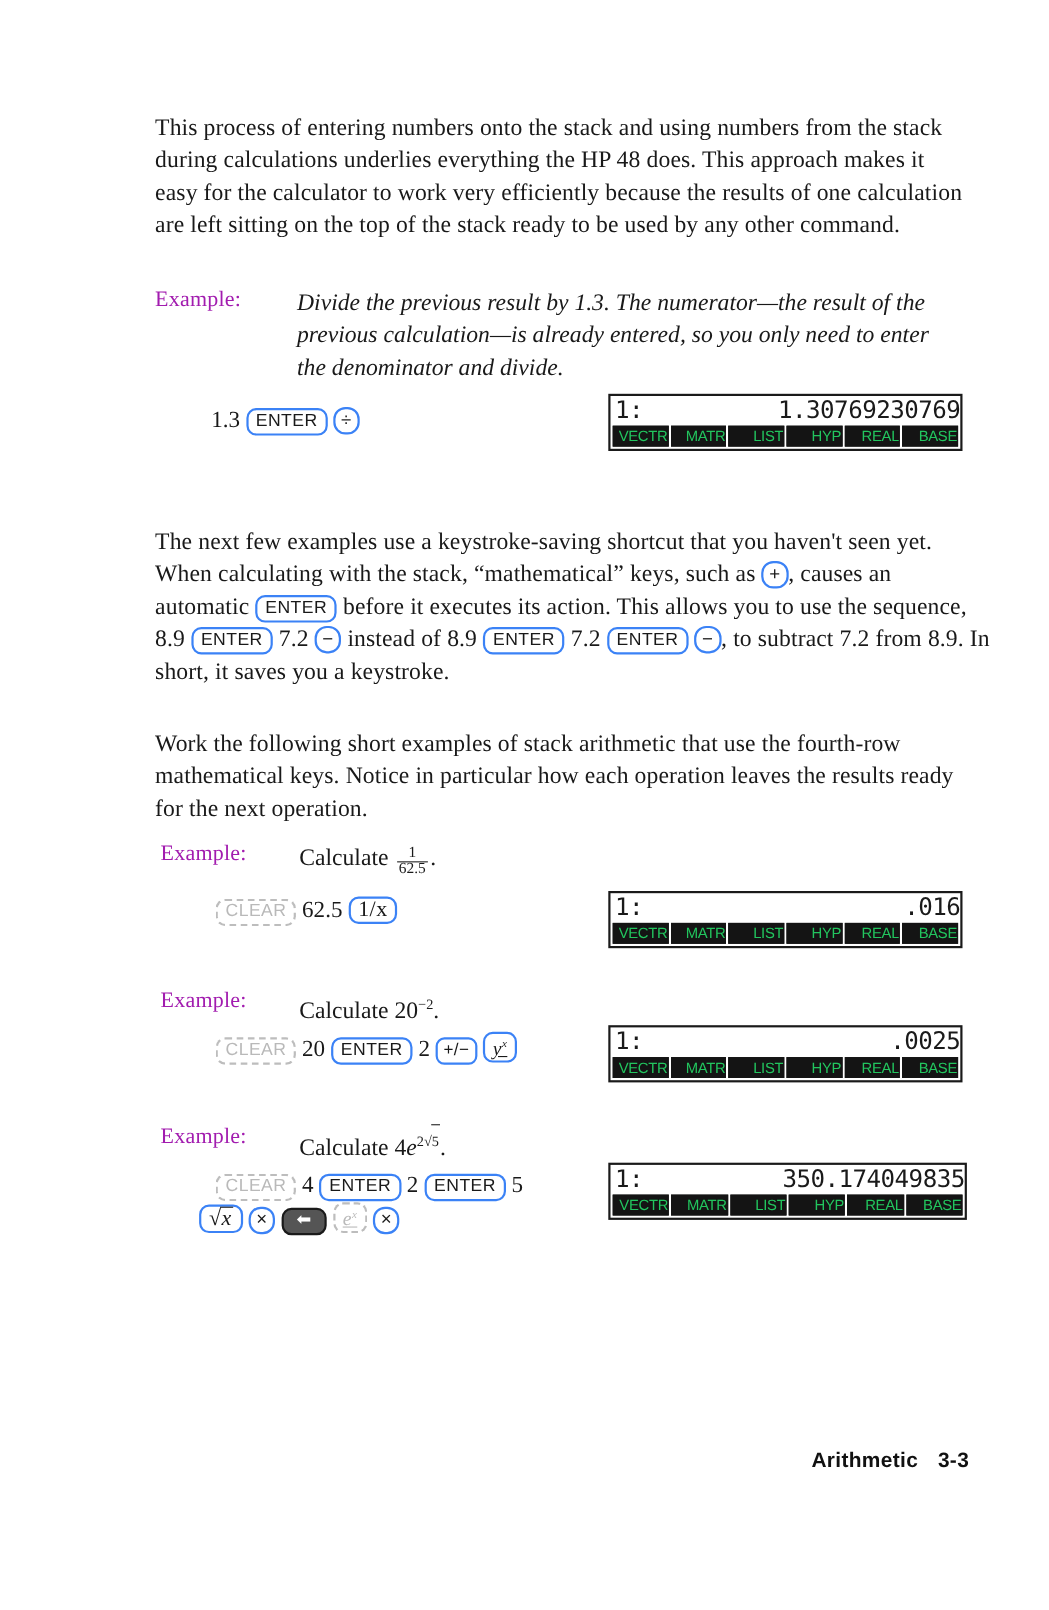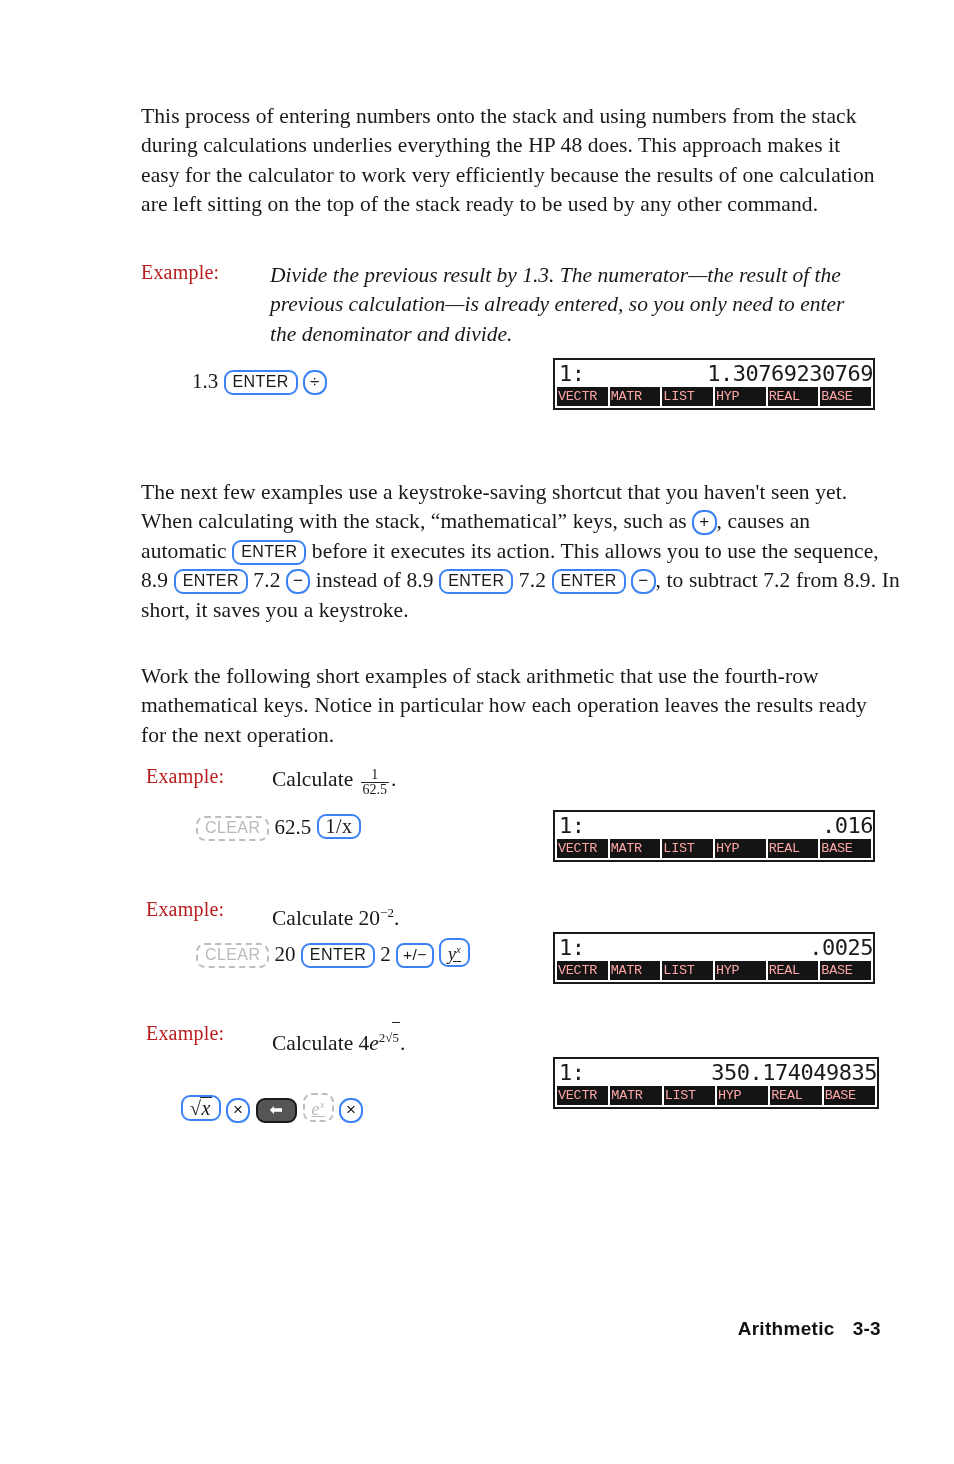--- a/index.html
+++ b/index.html
@@ -28,21 +28,21 @@
     color: #191919;
     letter-spacing: .1px;
   }
   .para.p1 { left: 141px; top: 102px; width: 740px; }
   .para.p3 { left: 141px; top: 478px; width: 760px; }
   .para.p4 { left: 141px; top: 662px; width: 730px; }
   .ex-label {
     position: absolute;
     font-size: 20px;
     letter-spacing: .2px;
-    color: #b91c1c;
+    color: #a21caf;
   }
   .ex-body {
     position: absolute;
     font-size: 21.5px;
     line-height: 29.4px;
     color: #191919;
   }
 
   
   .key {
@@ -127,25 +127,25 @@
     top: 0;
   }
   .calc-menu {
     display: flex;
     gap: 2px;
     padding: 0 2px 2px 2px;
   }
   .calc-menu .mkey {
     flex: 1 1 0;
     background: #141414;
-    color: #fca5a5;
-    font-family: Liberation Mono, monospace;
+    color: #22c55e;
+    font-family: Liberation Sans, sans-serif;
     font-size: 13.5px;
     line-height: 17px;
-    text-align: left;
+    text-align: right;
     letter-spacing: -0.3px;
     border: 1px solid #141414;
     white-space: nowrap;
     overflow: hidden;
   }
 
   
   .frac {
     display: inline-block;
     vertical-align: -8px;
@@ -274,20 +274,28 @@
       <span class="mkey">REAL</span>
       <span class="mkey">BASE</span>
     </div>
   </div>
 
   <div class="ex-label" style="left:146px; top:1022px;">Example:</div>
   <div class="ex-body" style="left:272px; top:1022px; white-space:nowrap;">
     <span>Calculate 4</span><span class="mathit">e</span><sup style="font-size:13px;"><span>2</span><span>√</span><span class="sqrtbox">5</span></sup><span>.</span>
   </div>
 
+  <div class="kline" style="left:196px; top:1062px;">
+    <span class="key faded">CLEAR</span>
+    <span>4</span>
+    <span class="key">ENTER</span>
+    <span>2</span>
+    <span class="key">ENTER</span>
+    <span>5</span>
+  </div>
 
   <div class="kline" style="left:181px; top:1093px;">
     <span class="key mathkey"><span>√</span><span class="sqrtbox mathit">x</span></span>
     <span class="key round">×</span>
     <span class="key shift"><span style="font-size:16px;">⬅</span></span>
     <span class="key faded serif"><span>e</span><sup style="font-size:10px;">x</sup></span>
     <span class="key round">×</span>
   </div>
 
   <div class="calcdisp" style="left:553px; top:1057px; width:326px;">

